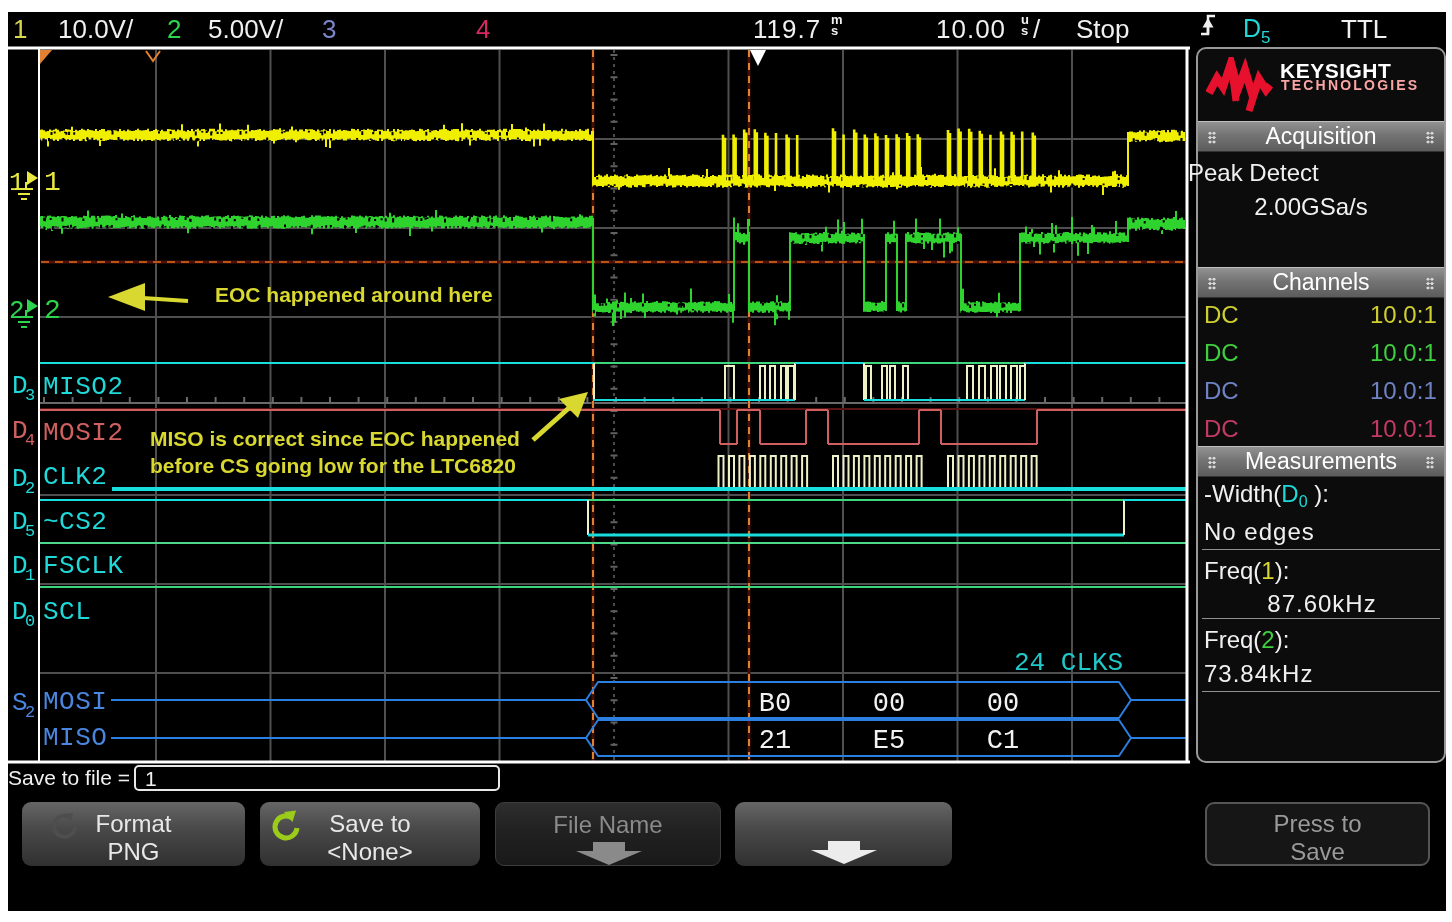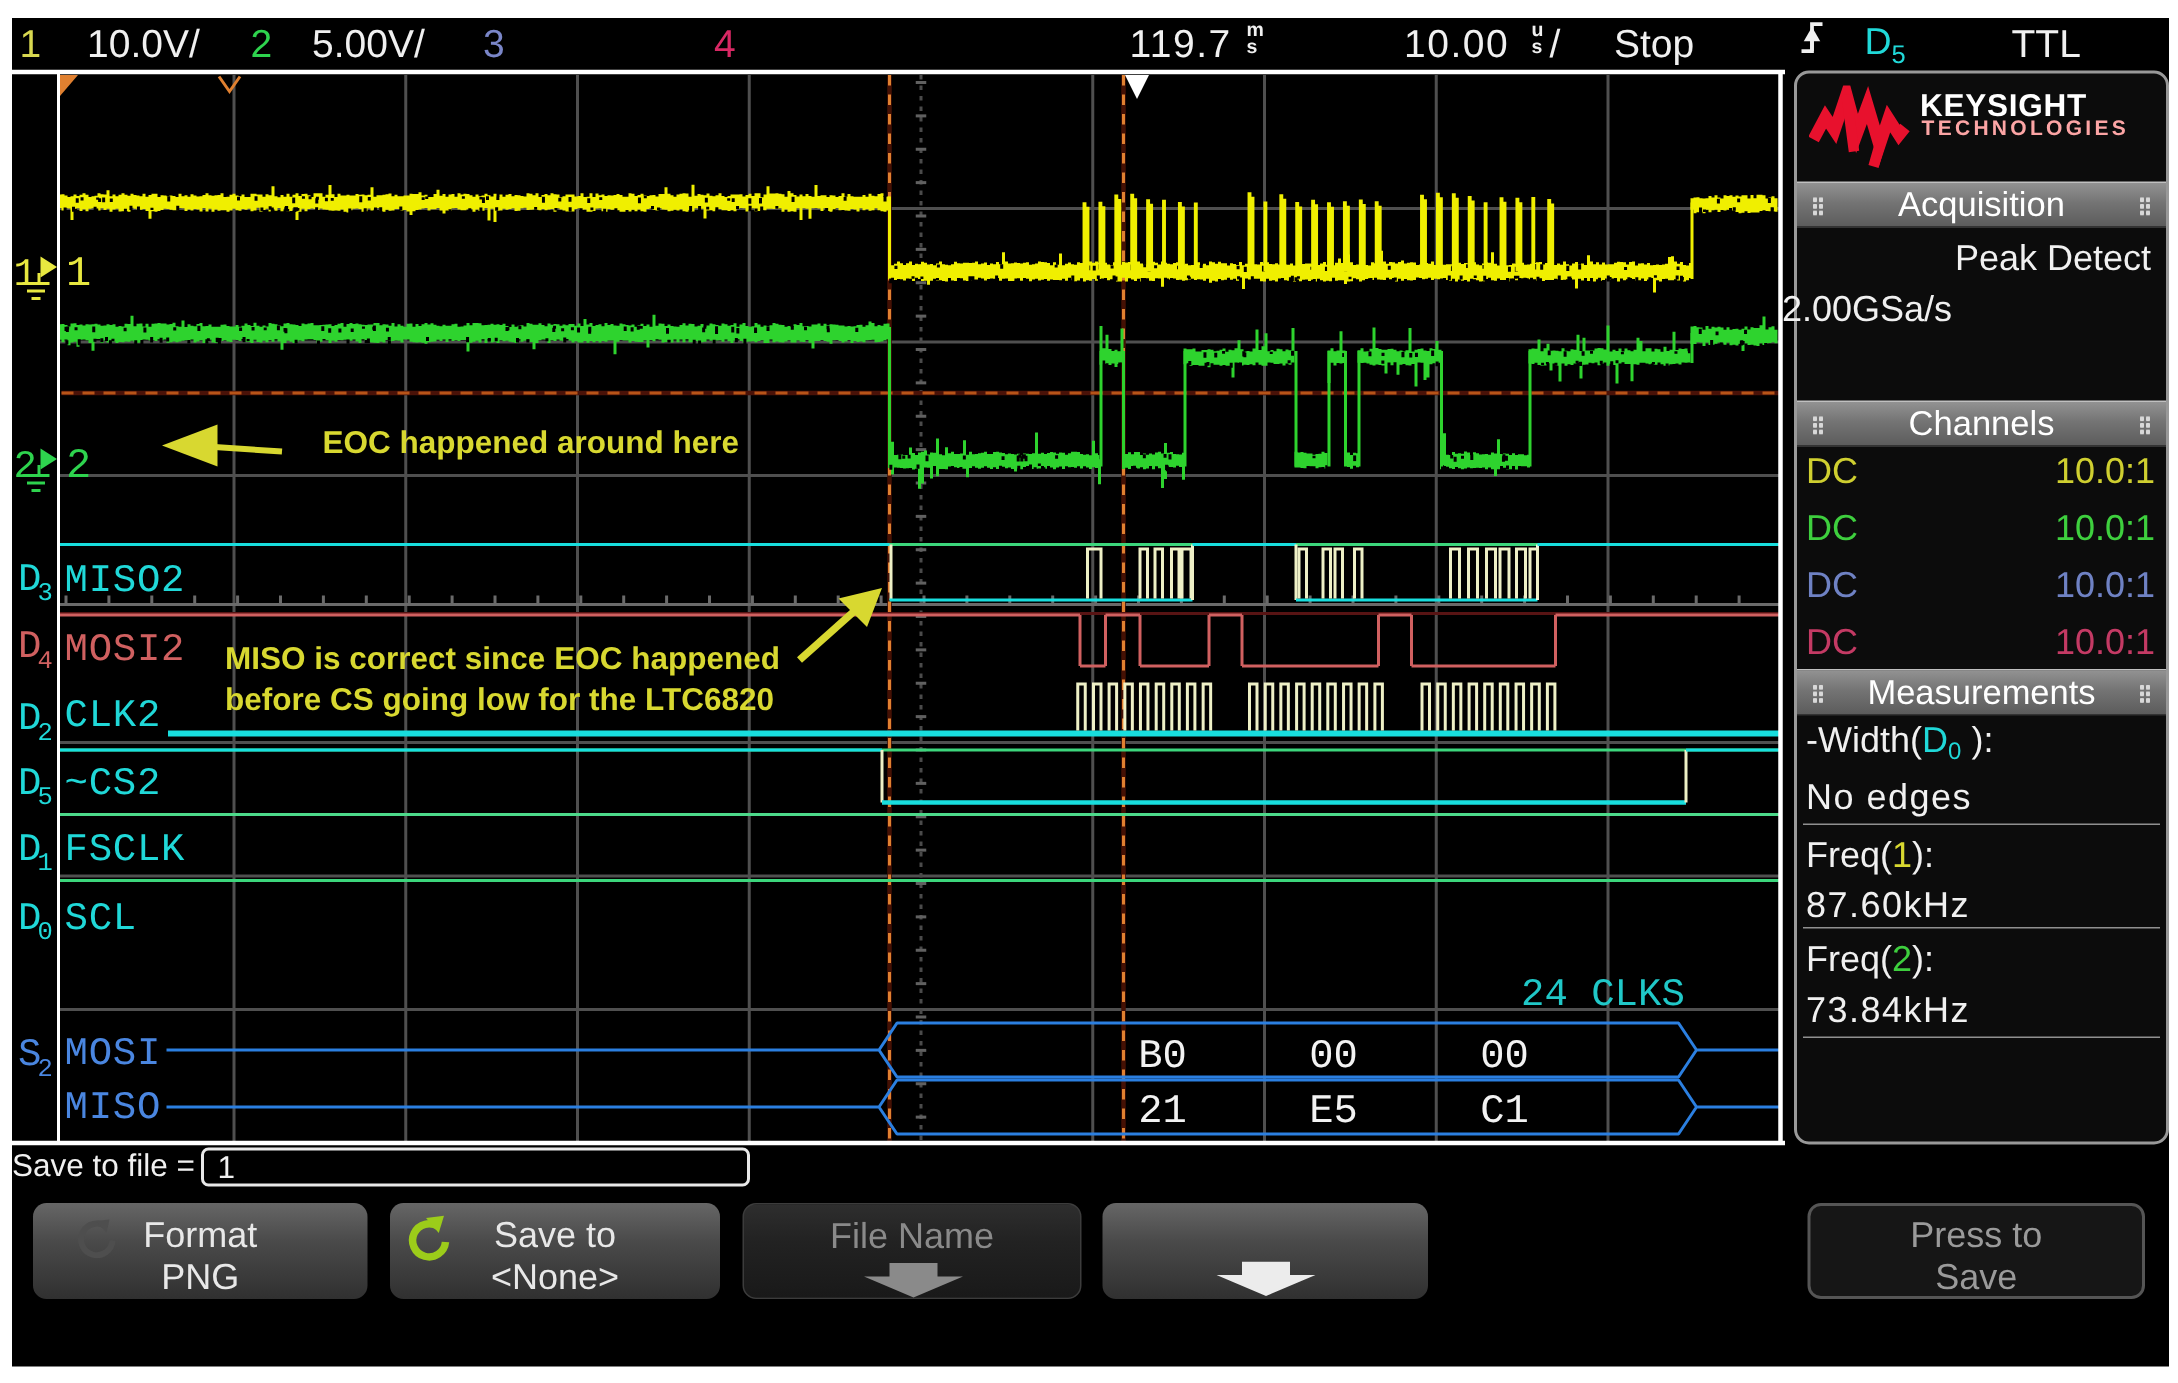--- a/index.html
+++ b/index.html
@@ -261,35 +261,35 @@
 <div class="abs" style="left:1196px;top:47px;width:250px;height:716px;border:2px solid #999;border-radius:10px;background:#0c0c0c">
 
   <svg class="abs" style="left:8px;top:8px" width="70" height="58">
     <path d="M3 36 L11 21 L17 30 L25 6 L32 32 L39 13 L47 40 L53 22 L60 33 L64 28" stroke="#e8112d" stroke-width="8" fill="none" stroke-linejoin="miter"></path>
     <path d="M25 6 L30 44 M47 40 L43 54" stroke="#e8112d" stroke-width="7" fill="none"></path>
   </svg>
   <div class="abs" style="left:82px;top:10px;color:#fff;font-size:21px;font-weight:bold;letter-spacing:.5px">KEYSIGHT</div>
   <div class="abs" style="left:83px;top:28px;color:#fca5a5;font-size:14px;font-weight:bold;letter-spacing:2.2px">TECHNOLOGIES</div>
 
   <div class="hdr" style="top:72px">Acquisition<span class="dots" style="left:10px"></span><span class="dots" style="right:10px"></span></div>
-  <div class="abs" style="top:110px;left:-10px;width:100%;text-align:right;color:#f0f0f0;font-size:24px">Peak Detect</div>
-  <div class="abs" style="top:144px;left:-10px;width:100%;color:#f0f0f0;font-size:24px">2.00GSa/s</div>
+  <div class="abs" style="top:110px;left:-10px;width:100%;text-align:left;color:#f0f0f0;font-size:24px">Peak Detect</div>
+  <div class="abs" style="top:144px;left:-10px;width:100%;text-align:center;color:#f0f0f0;font-size:24px">2.00GSa/s</div>
 
   <div class="hdr" style="top:218px">Channels<span class="dots" style="left:10px"></span><span class="dots" style="right:10px"></span></div>
   <div class="abs" style="top:252px;left:6px;font-size:24px;color:#cfcf30">DC<span style="position:absolute;left:166px;width:64px;text-align:right">10.0:1</span></div>
   <div class="abs" style="top:290px;left:6px;font-size:24px;color:#3ecf3e">DC<span style="position:absolute;left:166px;width:64px;text-align:right">10.0:1</span></div>
   <div class="abs" style="top:328px;left:6px;font-size:24px;color:#6f82c4">DC<span style="position:absolute;left:166px;width:64px;text-align:right">10.0:1</span></div>
   <div class="abs" style="top:366px;left:6px;font-size:24px;color:#c43a64">DC<span style="position:absolute;left:166px;width:64px;text-align:right">10.0:1</span></div>
 
   <div class="hdr" style="top:397px">Measurements<span class="dots" style="left:10px"></span><span class="dots" style="right:10px"></span></div>
   <div class="mrow" style="top:431px">-Width(<span style="color:#20d8d8">D<span style="font-size:16px;vertical-align:-5px">0</span></span> ):</div>
   <div class="mrow" style="top:469px;text-align:left;letter-spacing:1px">No edges</div>
   <div class="sep" style="top:500px"></div>
   <div class="mrow" style="top:508px">Freq(<span style="color:#d8d830">1</span>):</div>
-  <div class="mrow" style="top:541px;text-align:left;letter-spacing:1px">87.60kHz</div>
+  <div class="mrow" style="top:541px;text-align:center;letter-spacing:1px">87.60kHz</div>
   <div class="sep" style="top:569px"></div>
   <div class="mrow" style="top:577px">Freq(<span style="color:#3ecf3e">2</span>):</div>
   <div class="mrow" style="top:611px;text-align:left;letter-spacing:1px">73.84kHz</div>
   <div class="sep" style="top:642px"></div>
 </div>
 
 <div class="abs" style="left:8px;top:766px;color:#f0f0f0;font-size:21px">Save to file =</div>
 <div class="abs" style="left:134px;top:765px;width:366px;height:26px;border:2px solid #e8e8e8;border-radius:5px;background:#000;color:#f0f0f0;font-size:21px;line-height:23px;padding-left:9px">1</div>
 
 <div class="btn" style="left:22px;width:223px">

